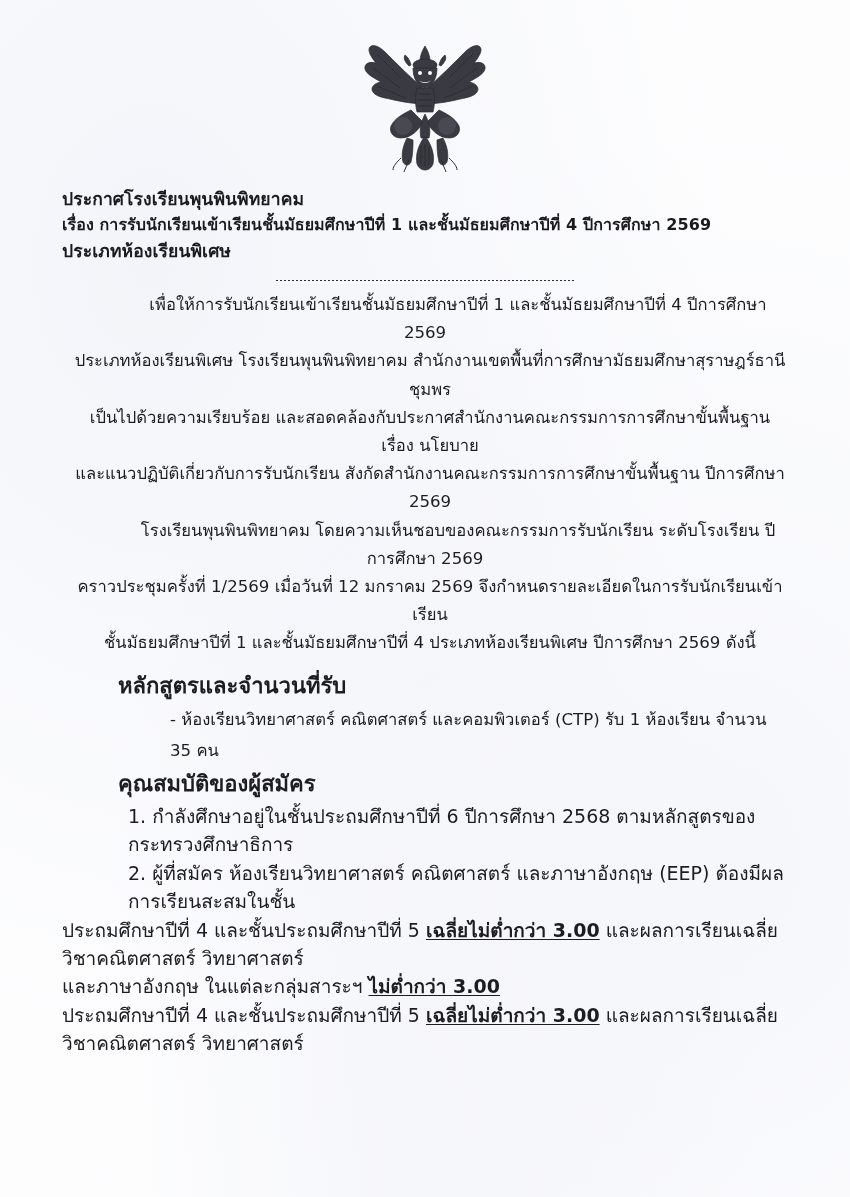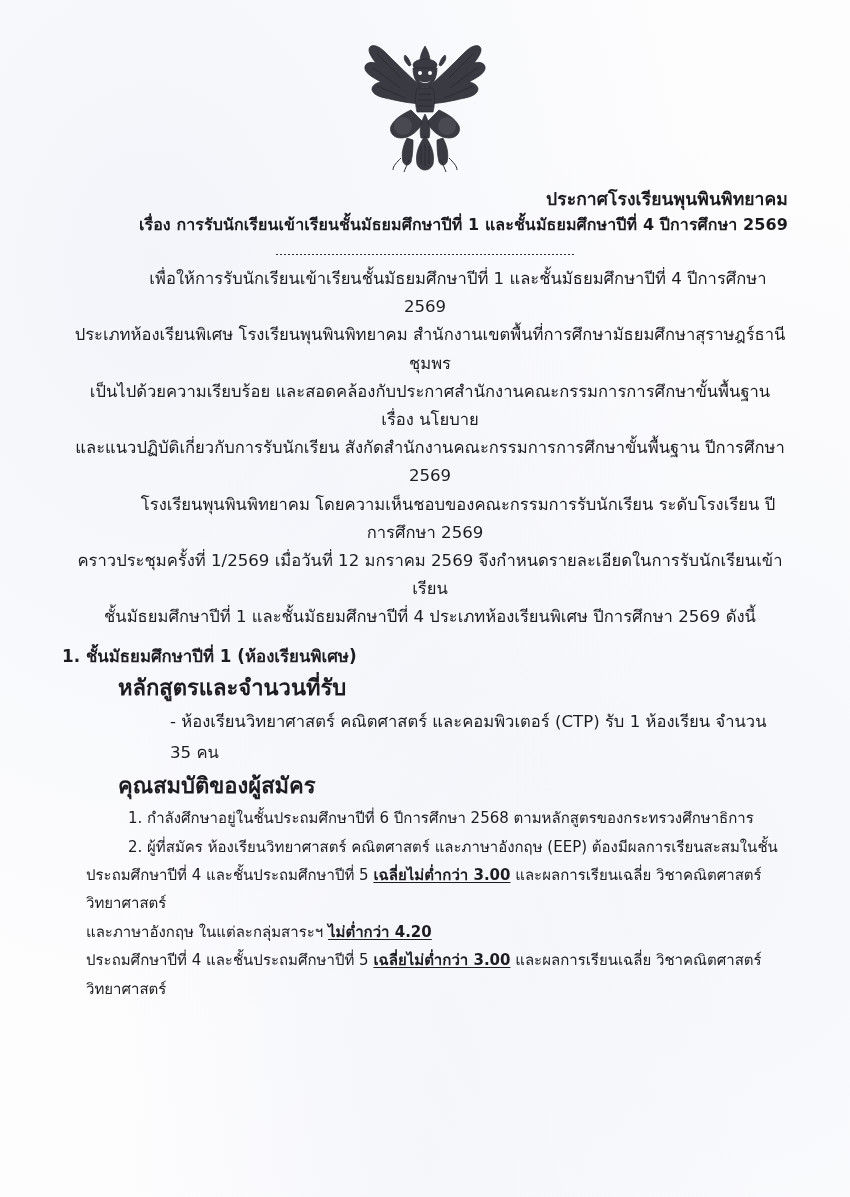--- a/index.html
+++ b/index.html
@@ -46,21 +46,21 @@
   }
   .emblem {
     width: 132px;
     height: 140px;
     display: block;
   }
 
   
   .doc-header {
     margin-top: 8px;
-    text-align: right;
+    text-align: left;
   }
   .doc-header .hline {
     font-weight: bold;
     color: #1b1b1f;
     font-size: 17.5px;
     line-height: 26px;
     letter-spacing: 0.1px;
     white-space: nowrap;
   }
   .doc-header .hline.subject {
@@ -116,28 +116,27 @@
     padding-left: 56px;
   }
   .bullet-line {
     margin: 0;
     font-size: 16.6px;
     line-height: 31px;
     padding-left: 108px;
   }
   .num-line {
     margin: 0;
-    font-size: 15px;
+    font-size: 19px;
     line-height: 28.4px;
     padding-left: 66px;
   }
   .num-line.hang {
     padding-left: 0;
     text-indent: 0;
-    margin-left: 24px;
   }
   u.ul {
     text-decoration: underline;
     text-underline-offset: 2px;
     font-weight: bold;
   }
 </style>
 </head>
 <body>
 
@@ -187,51 +186,51 @@
 
           <path d="M66 98 C60 106 56 116 58 126 C61 134 71 134 74 126 C76 116 72 106 66 98 Z"></path>
           <path d="M62 108 L62 126 M66 106 L66 128 M70 108 L70 126" fill="none" stroke-width="0.8"></path>
         </g>
       </svg>
     </div>
 
     <div class="doc-header">
       <div class="hline">ประกาศโรงเรียนพุนพินพิทยาคม</div>
       <div class="hline subject">เรื่อง  การรับนักเรียนเข้าเรียนชั้นมัธยมศึกษาปีที่ 1 และชั้นมัธยมศึกษาปีที่ 4 ปีการศึกษา 2569</div>
+      <div class="hline">ประเภทห้องเรียนพิเศษ</div>
     </div>
 
     <div class="divider-wrap">
       <div class="divider"></div>
     </div>
 
     <div class="body-text">
 
       <p class="para">เพื่อให้การรับนักเรียนเข้าเรียนชั้นมัธยมศึกษาปีที่ 1 และชั้นมัธยมศึกษาปีที่ 4 ปีการศึกษา 2569</p>
       <p class="para cont">ประเภทห้องเรียนพิเศษ โรงเรียนพุนพินพิทยาคม  สำนักงานเขตพื้นที่การศึกษามัธยมศึกษาสุราษฎร์ธานี ชุมพร</p>
       <p class="para cont">เป็นไปด้วยความเรียบร้อย และสอดคล้องกับประกาศสำนักงานคณะกรรมการการศึกษาขั้นพื้นฐาน เรื่อง นโยบาย</p>
       <p class="para cont">และแนวปฏิบัติเกี่ยวกับการรับนักเรียน สังกัดสำนักงานคณะกรรมการการศึกษาขั้นพื้นฐาน ปีการศึกษา 2569</p>
 
       <p class="para">โรงเรียนพุนพินพิทยาคม  โดยความเห็นชอบของคณะกรรมการรับนักเรียน ระดับโรงเรียน ปีการศึกษา 2569</p>
       <p class="para cont">คราวประชุมครั้งที่ 1/2569 เมื่อวันที่ 12 มกราคม 2569 จึงกำหนดรายละเอียดในการรับนักเรียนเข้าเรียน</p>
       <p class="para cont">ชั้นมัธยมศึกษาปีที่ 1 และชั้นมัธยมศึกษาปีที่ 4 ประเภทห้องเรียนพิเศษ ปีการศึกษา 2569 ดังนี้</p>
 
       <div class="sec-spacer-md"></div>
 
-      <p class="sec-title">1. ชั้นมัธยมศึกษาปีที่ 1 (ห้องเรียนพิเศษ)</p>
       <div class="sec-spacer-sm"></div>
       <p class="sub-head">หลักสูตรและจำนวนที่รับ</p>
       <div class="sec-spacer-sm"></div>
       <p class="bullet-line">- ห้องเรียนวิทยาศาสตร์ คณิตศาสตร์ และคอมพิวเตอร์ (CTP) รับ 1 ห้องเรียน จำนวน 35 คน</p>
       <div class="sec-spacer-sm"></div>
       <p class="sub-head">คุณสมบัติของผู้สมัคร</p>
       <div class="sec-spacer-sm"></div>
 
       <p class="num-line">1. กำลังศึกษาอยู่ในชั้นประถมศึกษาปีที่ 6 ปีการศึกษา 2568 ตามหลักสูตรของกระทรวงศึกษาธิการ</p>
 
       <p class="num-line">2. ผู้ที่สมัคร ห้องเรียนวิทยาศาสตร์ คณิตศาสตร์ และภาษาอังกฤษ (EEP) ต้องมีผลการเรียนสะสมในชั้น</p>
       <p class="num-line hang"><span>ประถมศึกษาปีที่ 4 และชั้นประถมศึกษาปีที่ 5 </span><u class="ul">เฉลี่ยไม่ต่ำกว่า 3.00</u><span> และผลการเรียนเฉลี่ย วิชาคณิตศาสตร์ วิทยาศาสตร์</span></p>
-      <p class="num-line hang"><span>และภาษาอังกฤษ ในแต่ละกลุ่มสาระฯ </span><u class="ul">ไม่ต่ำกว่า 4.20</u></p>
+      <p class="num-line hang"><span>และภาษาอังกฤษ ในแต่ละกลุ่มสาระฯ </span><u class="ul">ไม่ต่ำกว่า 3.00</u></p>
 
       <p class="num-line hang"><span>ประถมศึกษาปีที่ 4 และชั้นประถมศึกษาปีที่ 5 </span><u class="ul">เฉลี่ยไม่ต่ำกว่า 3.00</u><span> และผลการเรียนเฉลี่ย วิชาคณิตศาสตร์ วิทยาศาสตร์</span></p>
 
     </div>
   </div>
 </div>
 
 </body></html>

